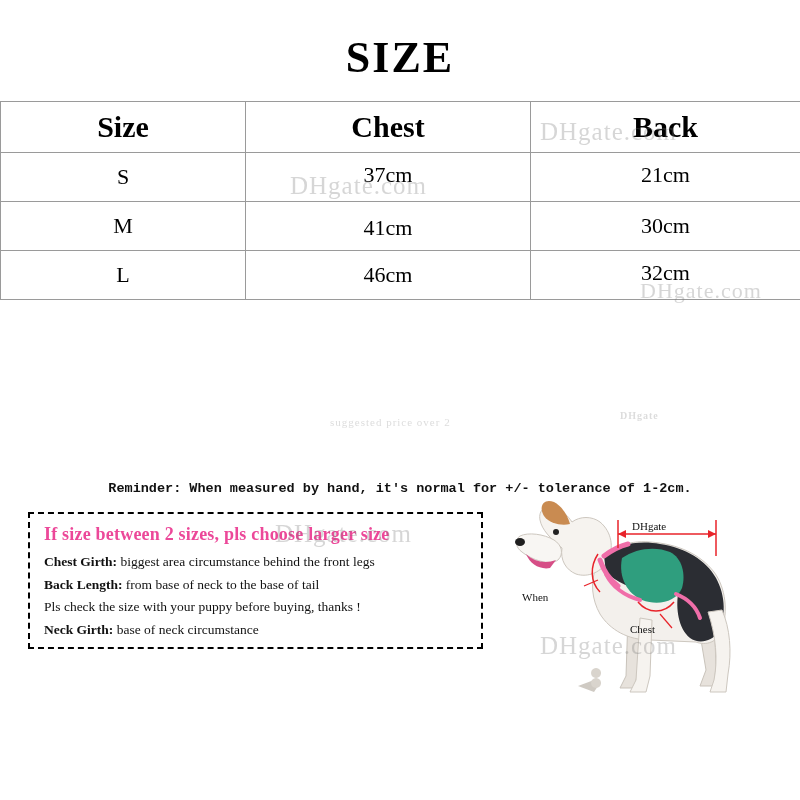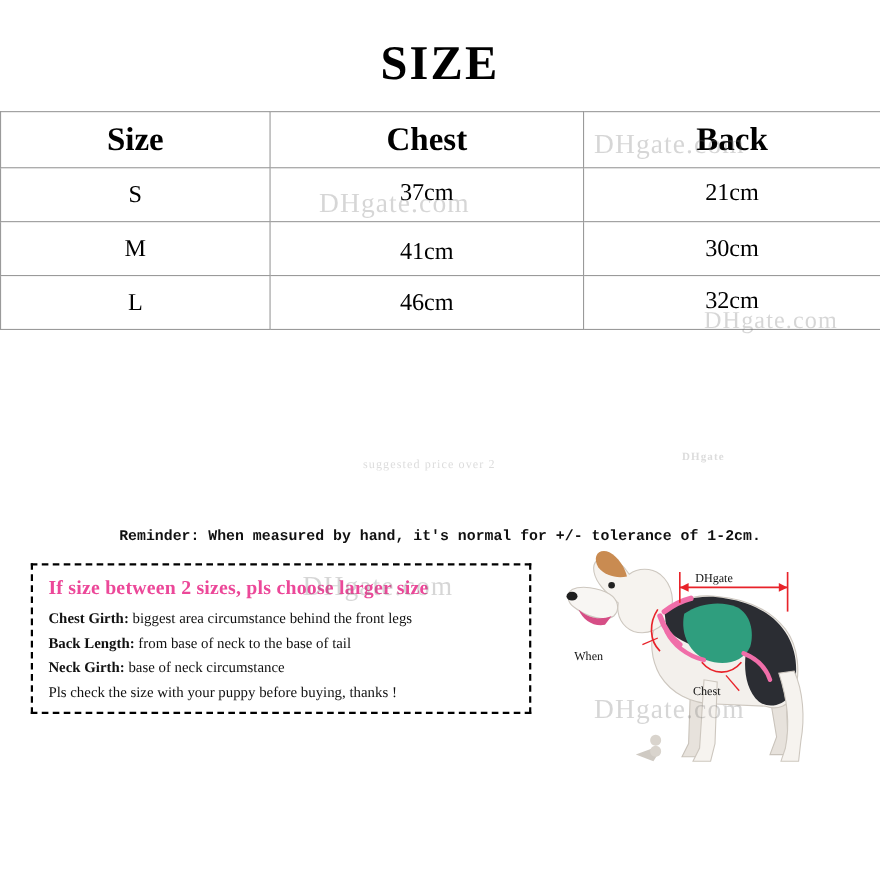--- a/index.html
+++ b/index.html
@@ -179,24 +179,24 @@
   <div class="reminder">Reminder: When measured by hand, it's normal for +/- tolerance of 1-2cm.</div>
 
   <div class="info-box">
     <div class="red-line">If size between  2 sizes, pls choose larger size</div>
     <div class="line">
       <b>Chest Girth:</b><span> biggest area circumstance behind the front legs</span>
     </div>
     <div class="line">
       <b>Back Length:</b><span> from base of neck to the base of tail</span>
     </div>
+    <div class="line">Pls check the size with your puppy before buying, thanks !</div>
     <div class="line">
       <b>Neck Girth:</b><span> base of neck circumstance</span>
     </div>
-    <div class="line">Pls check the size with your puppy before buying, thanks !</div>
   </div>
 
   <div class="dog-area">
     <svg width="290" height="230" viewBox="0 0 290 230">
 
       <path d="M196 120 L206 180 L200 196 L214 196 L216 176 L214 124 Z" fill="#e7e2dc" stroke="#c9c3bb" stroke-width="1"></path>
 
       <path d="M128 126 L126 186 L120 198 L134 198 L138 182 L140 128 Z" fill="#e7e2dc" stroke="#c9c3bb" stroke-width="1"></path>
 
       <path d="M96 78 C104 58 128 50 150 52 C178 54 200 64 214 82 C226 98 228 122 222 140

